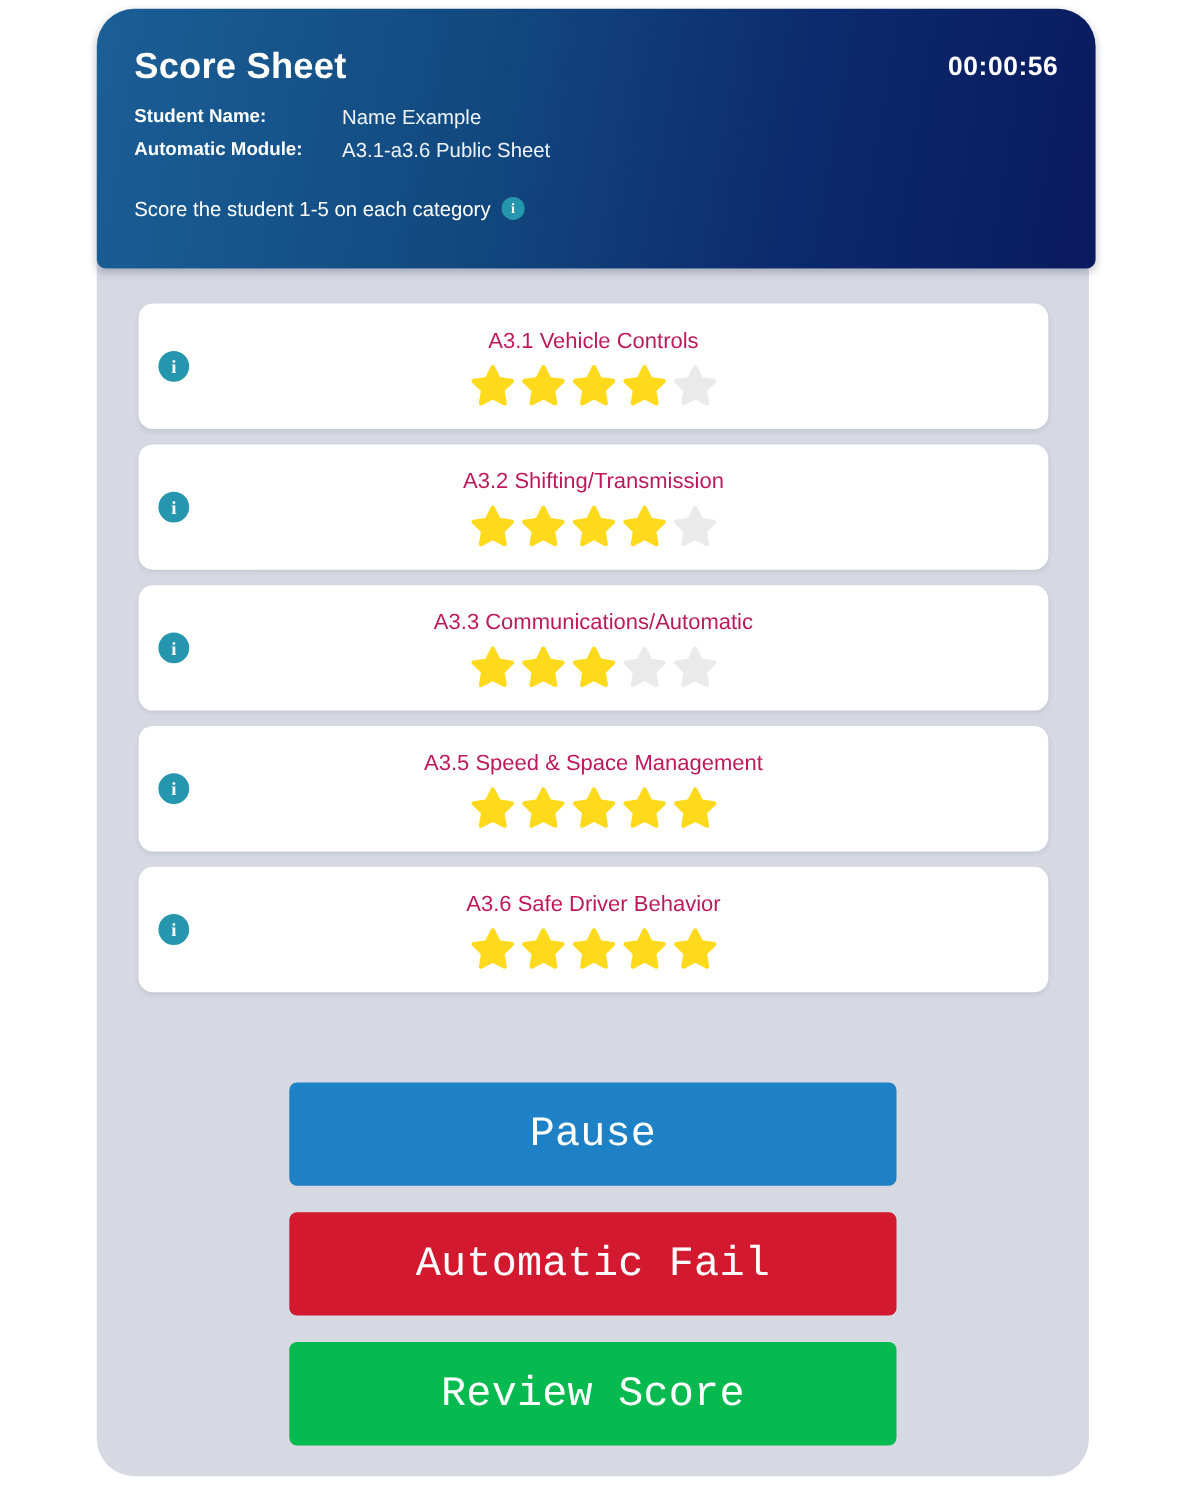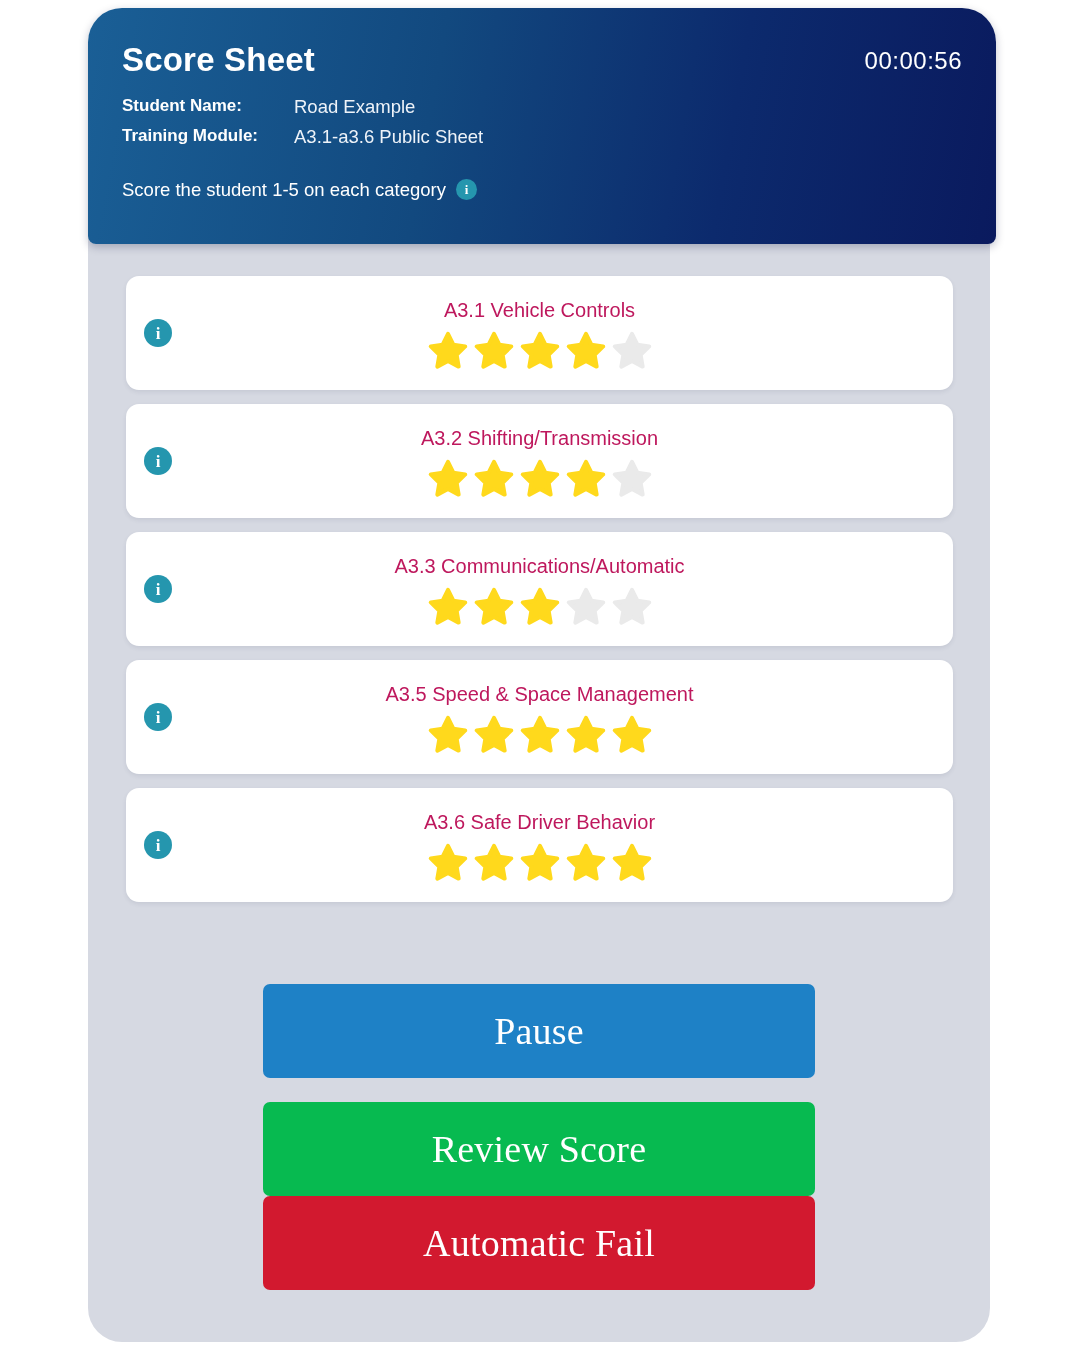--- a/index.html
+++ b/index.html
@@ -58,20 +58,21 @@
     line-height: 1.1;
   }
 
   .timer {
     position: absolute;
     right: 34px;
     top: 39px;
     font-size: 24px;
     color: #ffffff;
     letter-spacing: 0.5px;
+    font-weight: bold;
   }
 
   .meta-table {
     margin-top: 16px;
     border-collapse: collapse;
   }
   .meta-table td {
     padding: 0 0 3px 0;
     vertical-align: top;
     line-height: 1.42;
@@ -187,21 +188,21 @@
 
   .action-btn {
     display: flex;
     align-items: center;
     justify-content: center;
     width: 552px;
     height: 94px;
     border: none;
     border-radius: 7px;
     margin-bottom: 24px;
-    font-family: Liberation Serif, serif;
+    font-family: Liberation Mono, monospace;
     font-size: 38px;
     color: #ffffff;
     cursor: pointer;
     letter-spacing: 0.2px;
   }
   .action-btn.pause { background: #1e81c6; }
   .action-btn.fail  { background: #d2192f; }
   .action-btn.review{ background: #07ba50; margin-bottom: 0; }
 </style>
 </head>
@@ -213,24 +214,24 @@
 
   <div class="sheet-header">
     <div class="header-inner">
       <div class="sheet-title">Score Sheet</div>
       <div class="timer">00:00:56</div>
 
       <table class="meta-table">
         <tbody>
             <tr>
           <td class="meta-label">Student Name:</td>
-          <td class="meta-value">Road Example</td>
+          <td class="meta-value">Name Example</td>
         </tr>
         <tr>
-          <td class="meta-label">Training Module:</td>
+          <td class="meta-label">Automatic Module:</td>
           <td class="meta-value">A3.1-a3.6 Public Sheet</td>
         </tr>
       </tbody>
         </table>
 
       <div class="instruction-row">
         <span class="instruction-text">Score the student 1-5 on each category</span>
         <span class="info-icon">i</span>
       </div>
     </div>
@@ -399,17 +400,17 @@
                 <path fill="#ffd91c" stroke="#ffd91c" stroke-width="2.2" stroke-linejoin="round" d="M12 3.2 L14.9 9.1 L21.4 10.05 L16.7 14.6 L17.81 21.05 L12 18 L6.19 21.05 L7.3 14.6 L2.6 10.05 L9.1 9.1 Z"></path>
               </svg>
             </span>
           </div>
         </div>
       </div>
     </div>
 
   <div class="actions">
     <button class="action-btn pause">Pause</button>
+    <button class="action-btn fail">Automatic Fail</button>
     <button class="action-btn review">Review Score</button>
-    <button class="action-btn fail">Automatic Fail</button>
   </div>
 
 </div>
 
 </body></html>

